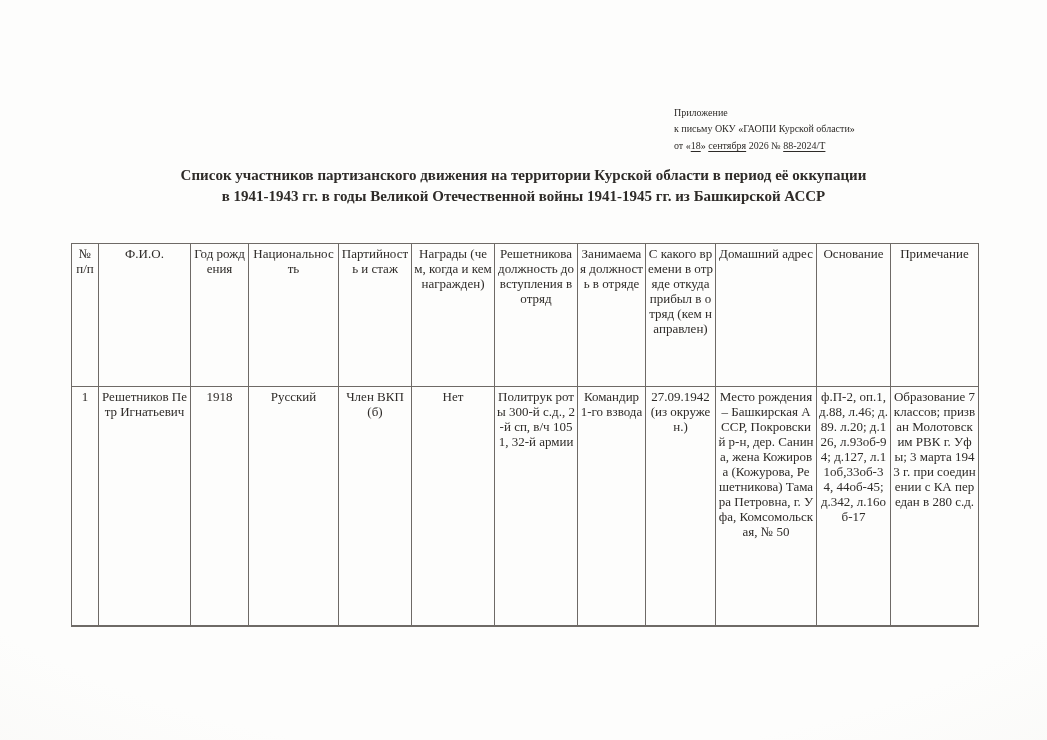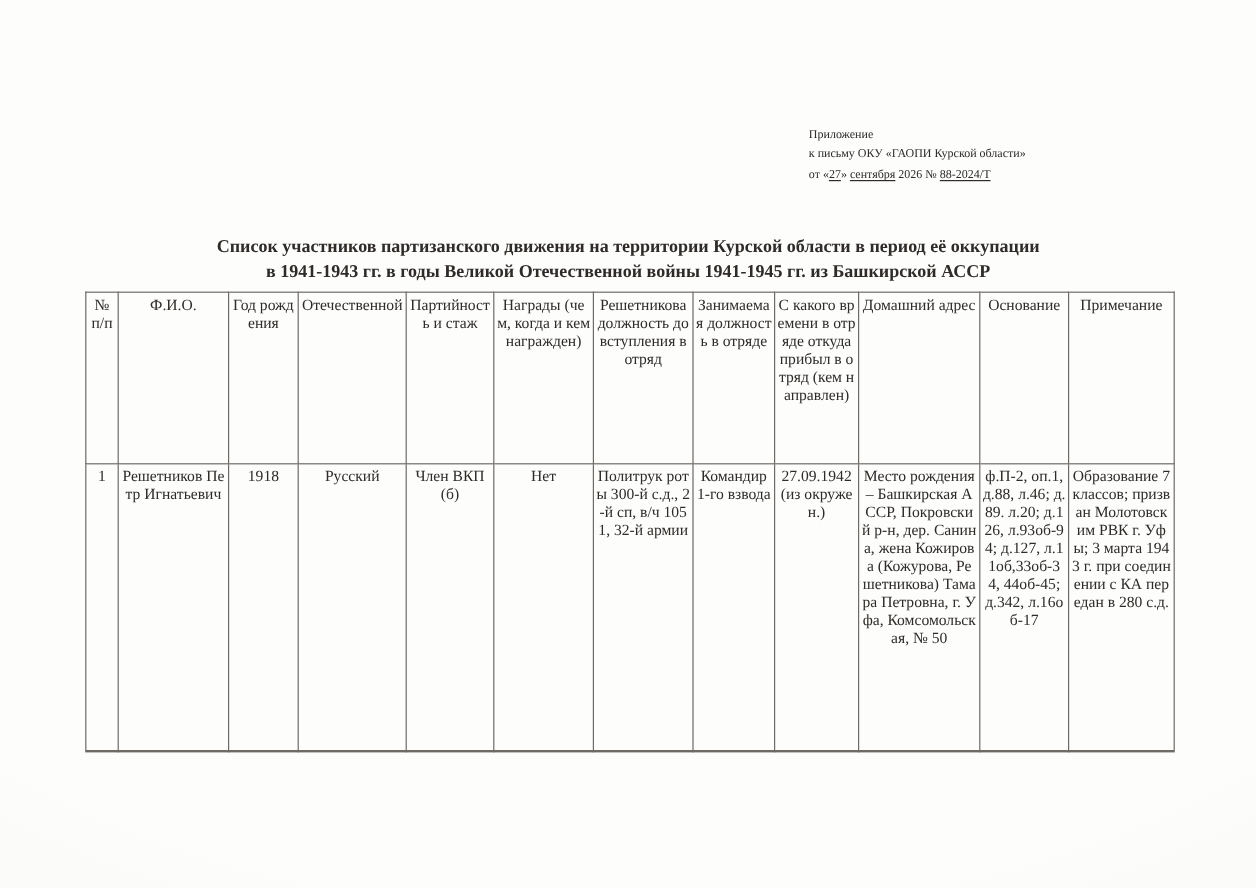--- a/index.html
+++ b/index.html
@@ -9,21 +9,21 @@
     color:#2e2b28;
     background:#fbfbf9;
     background-image:radial-gradient(ellipse 130% 110% at 50% 42%, #fdfdfc 55%, #f2f1ed 100%);
   }
   .letterhead{
     position:absolute;left:674px;top:105px;
     font-size:10px;line-height:16.4px;white-space:nowrap;
   }
   .u{text-decoration:underline;text-underline-offset:2px;}
   .title{
-    position:absolute;left:0;top:196px;width:1047px;
+    position:absolute;left:0;top:165px;width:1047px;
     text-align:center;font-weight:bold;font-size:15px;line-height:21px;
   }
   table.doc{
     position:absolute;left:71px;top:243px;width:908px;
     border-collapse:collapse;table-layout:fixed;
     background:transparent;
   }
   table.doc, table.doc th, table.doc td{
     border:1px solid #6e6a66;
   }
@@ -37,21 +37,21 @@
   tr.header-row th{height:140px;}
   tr.section-row td{height:18px;word-break:normal;line-height:15px;}
   tr.data-row td{height:236px;}
 </style>
 </head>
 <body>
 
 <div class="letterhead">
   <div>Приложение</div>
   <div>к письму ОКУ «ГАОПИ Курской области»</div>
-  <div><span>от «</span><span class="u">27</span><span>» </span><span class="u">сентября</span><span> 2026 № </span><span class="u">88-2024/Т</span></div>
+  <div><span>от «</span><span class="u">18</span><span>» </span><span class="u">сентября</span><span> 2026 № </span><span class="u">88-2024/Т</span></div>
 </div>
 
 <div class="title">
   <div>Список участников партизанского движения на территории Курской области в период её оккупации</div>
   <div>в 1941-1943 гг. в годы Великой Отечественной войны 1941-1945 гг. из Башкирской АССР</div>
 </div>
 
 <table class="doc">
   <colgroup>
     <col style="width:27px">
@@ -65,21 +65,21 @@
     <col style="width:70px">
       <col style="width:101px">
       <col style="width:74px">
       <col style="width:88px">
   </colgroup>
   <tbody>
       <tr class="header-row">
     <th>№ п/п</th>
     <th>Ф.И.О.</th>
     <th>Год рождения</th>
-    <th>Отечественной</th>
+    <th>Национальность</th>
     <th>Партийность и стаж</th>
     <th>Награды (чем, когда и кем награжден)</th>
     <th>Решетникова должность до вступления в отряд</th>
     <th>Занимаемая должность в отряде</th>
     <th>С какого времени в отряде откуда прибыл в отряд (кем направлен)</th>
     <th>Домашний адрес</th>
     <th>Основание</th>
     <th>Примечание</th>
   </tr>
   <tr class="data-row">

